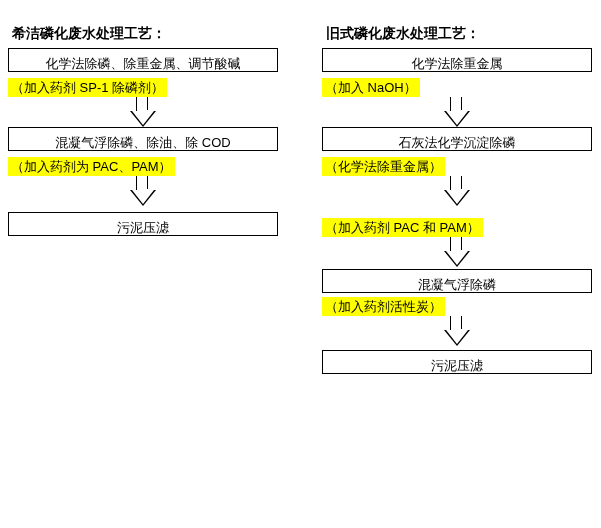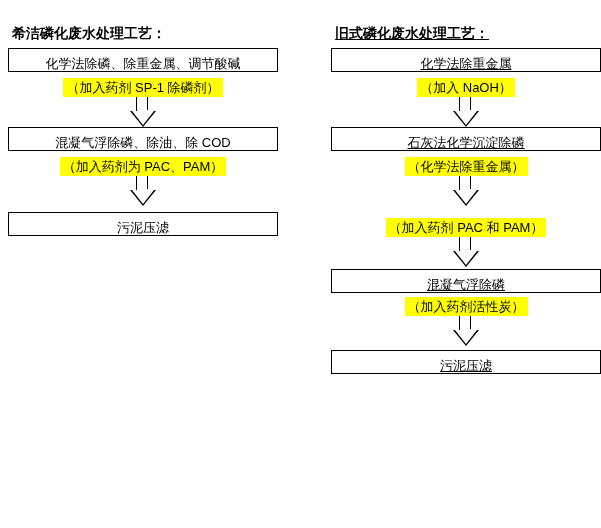--- a/index.html
+++ b/index.html
@@ -18,21 +18,21 @@
     position: relative;
     width: 601px;
     height: 528px;
   }
   .column {
     position: absolute;
     top: 0;
     width: 270px;
   }
   .col-left  { left: 8px; }
-  .col-right { left: 331px; text-decoration: underline; }
+  .col-right { left: 322px; }
 
   .col-title {
     font-size: 14px;
     font-weight: bold;
     line-height: 18px;
     margin: 24px 0 0 4px;
     white-space: nowrap;
   }
 
   .step-box {
@@ -50,21 +50,20 @@
   .note {
     display: inline-block;
     background: #ffff00;
     font-size: 13px;
     line-height: 17px;
     padding: 1px 3px;
     white-space: nowrap;
   }
   .note-wrap {
     width: 270px;
-    text-align: center;
   }
 
   
   .arrow {
     width: 270px;
     height: 30px;
     position: relative;
   }
   .arrow .shaft {
     position: absolute;

